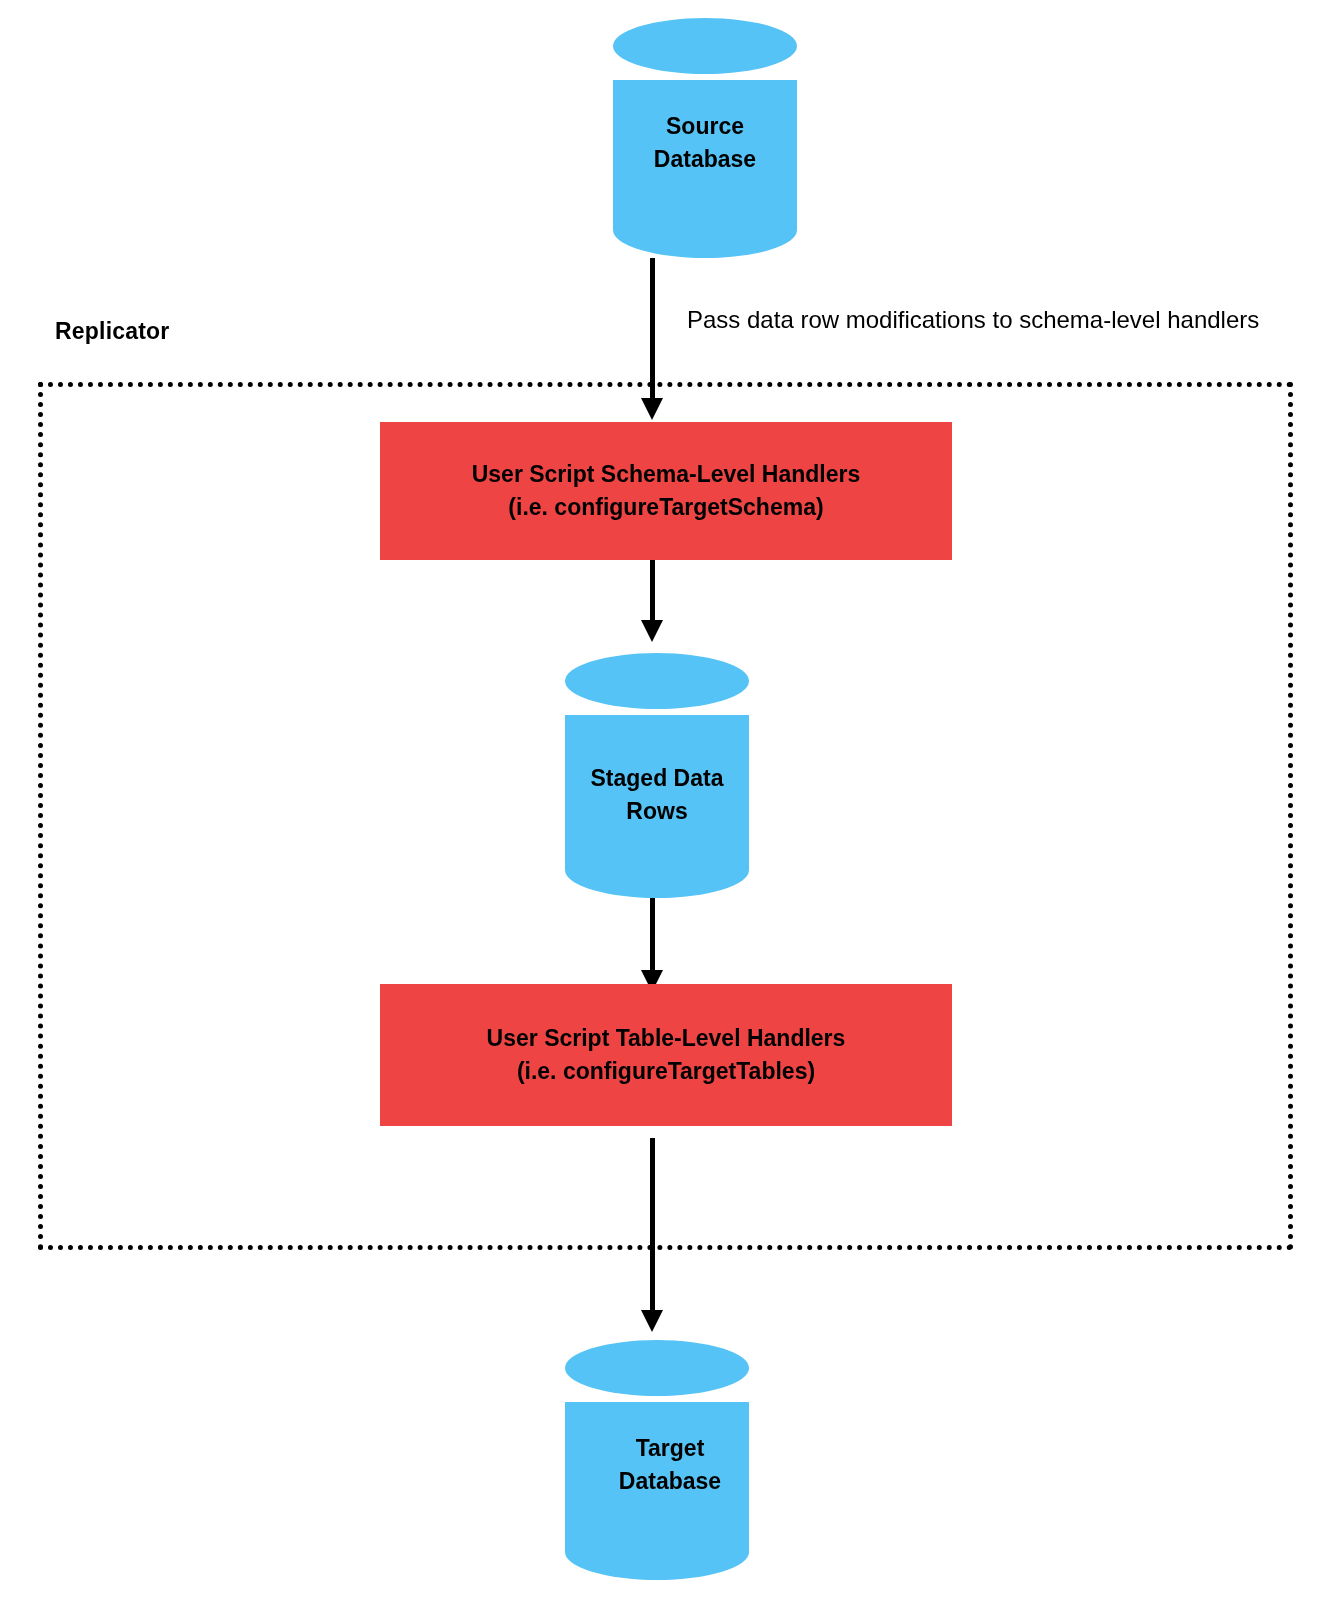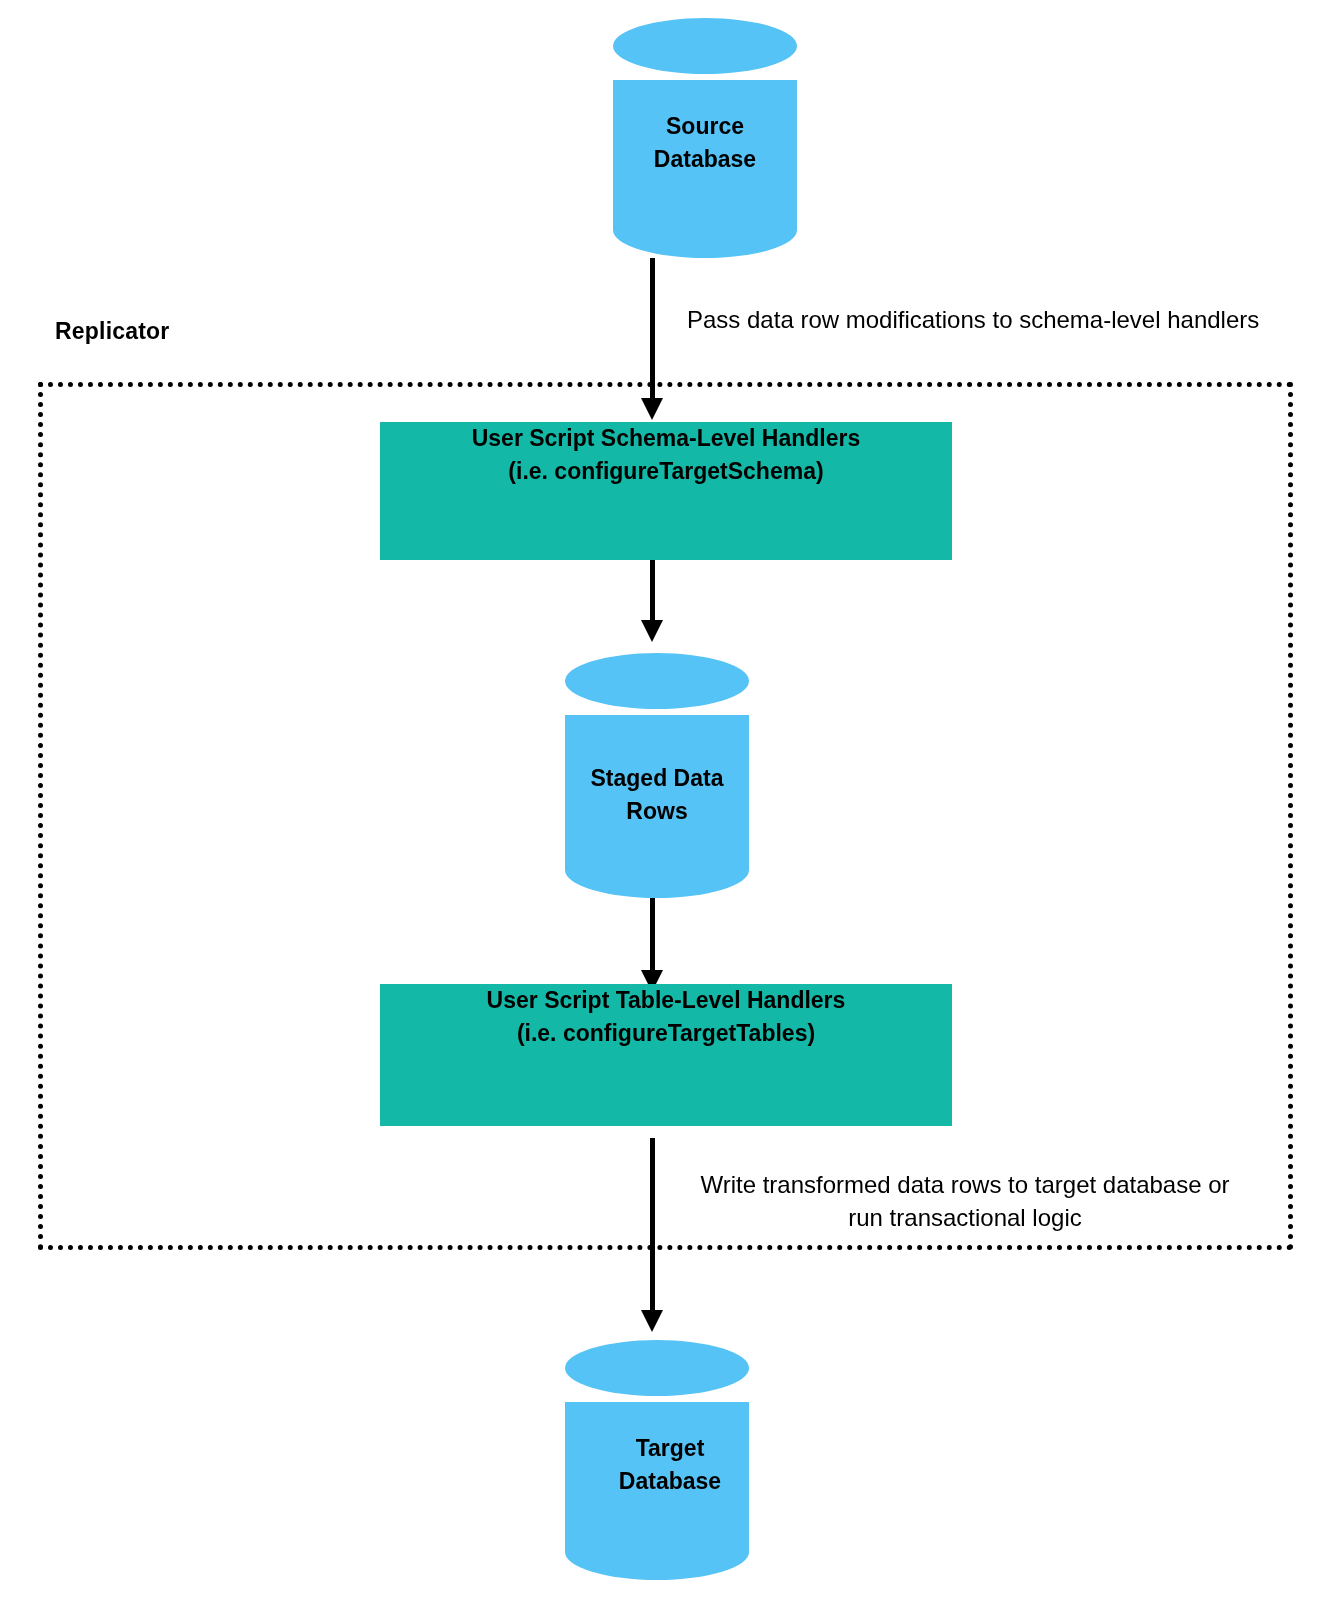--- a/index.html
+++ b/index.html
@@ -68,22 +68,23 @@
     width: 184px;
     text-align: center;
     font-size: 23px;
     font-weight: bold;
     line-height: 1.42;
     color: #000000;
   }
 
   
   .proc-box {
-    background: #14b8a6;
+    background: #ef4444;
     display: flex;
+    align-items: center;
     justify-content: center;
     text-align: center;
   }
   .proc-label {
     font-size: 23px;
     font-weight: bold;
     line-height: 1.42;
     color: #000000;
   }
 
@@ -147,22 +148,20 @@
   <div class="abs arrow-line" style="left:650px; top:898px; height:77px;"></div>
   <div class="abs arrow-head" style="left:641px; top:970px;"></div>
 
   <div class="abs proc-box" style="left:380px; top:984px; width:572px; height:142px;">
     <div class="proc-label" style="white-space: pre-line;">User Script Table-Level Handlers
 (i.e. configureTargetTables)</div>
   </div>
 
   <div class="abs arrow-line" style="left:650px; top:1138px; height:178px;"></div>
   <div class="abs arrow-head" style="left:641px; top:1310px;"></div>
-  <div class="abs arrow-caption cap-center" style="left: 672px; top: 1168px; width: 586px; white-space: pre-line;">Write transformed data rows to target database or
-run transactional logic</div>
 
   <div class="abs cylinder" style="left:565px; top:1340px; height:240px;">
     <div class="cyl-top"></div>
     <div class="cyl-body" style="height:178px;"></div>
     <div class="cyl-label" style="top: 92px; white-space: pre-line; padding-left: 13px;">Target
 Database</div>
   </div>
 
 </div>
 

